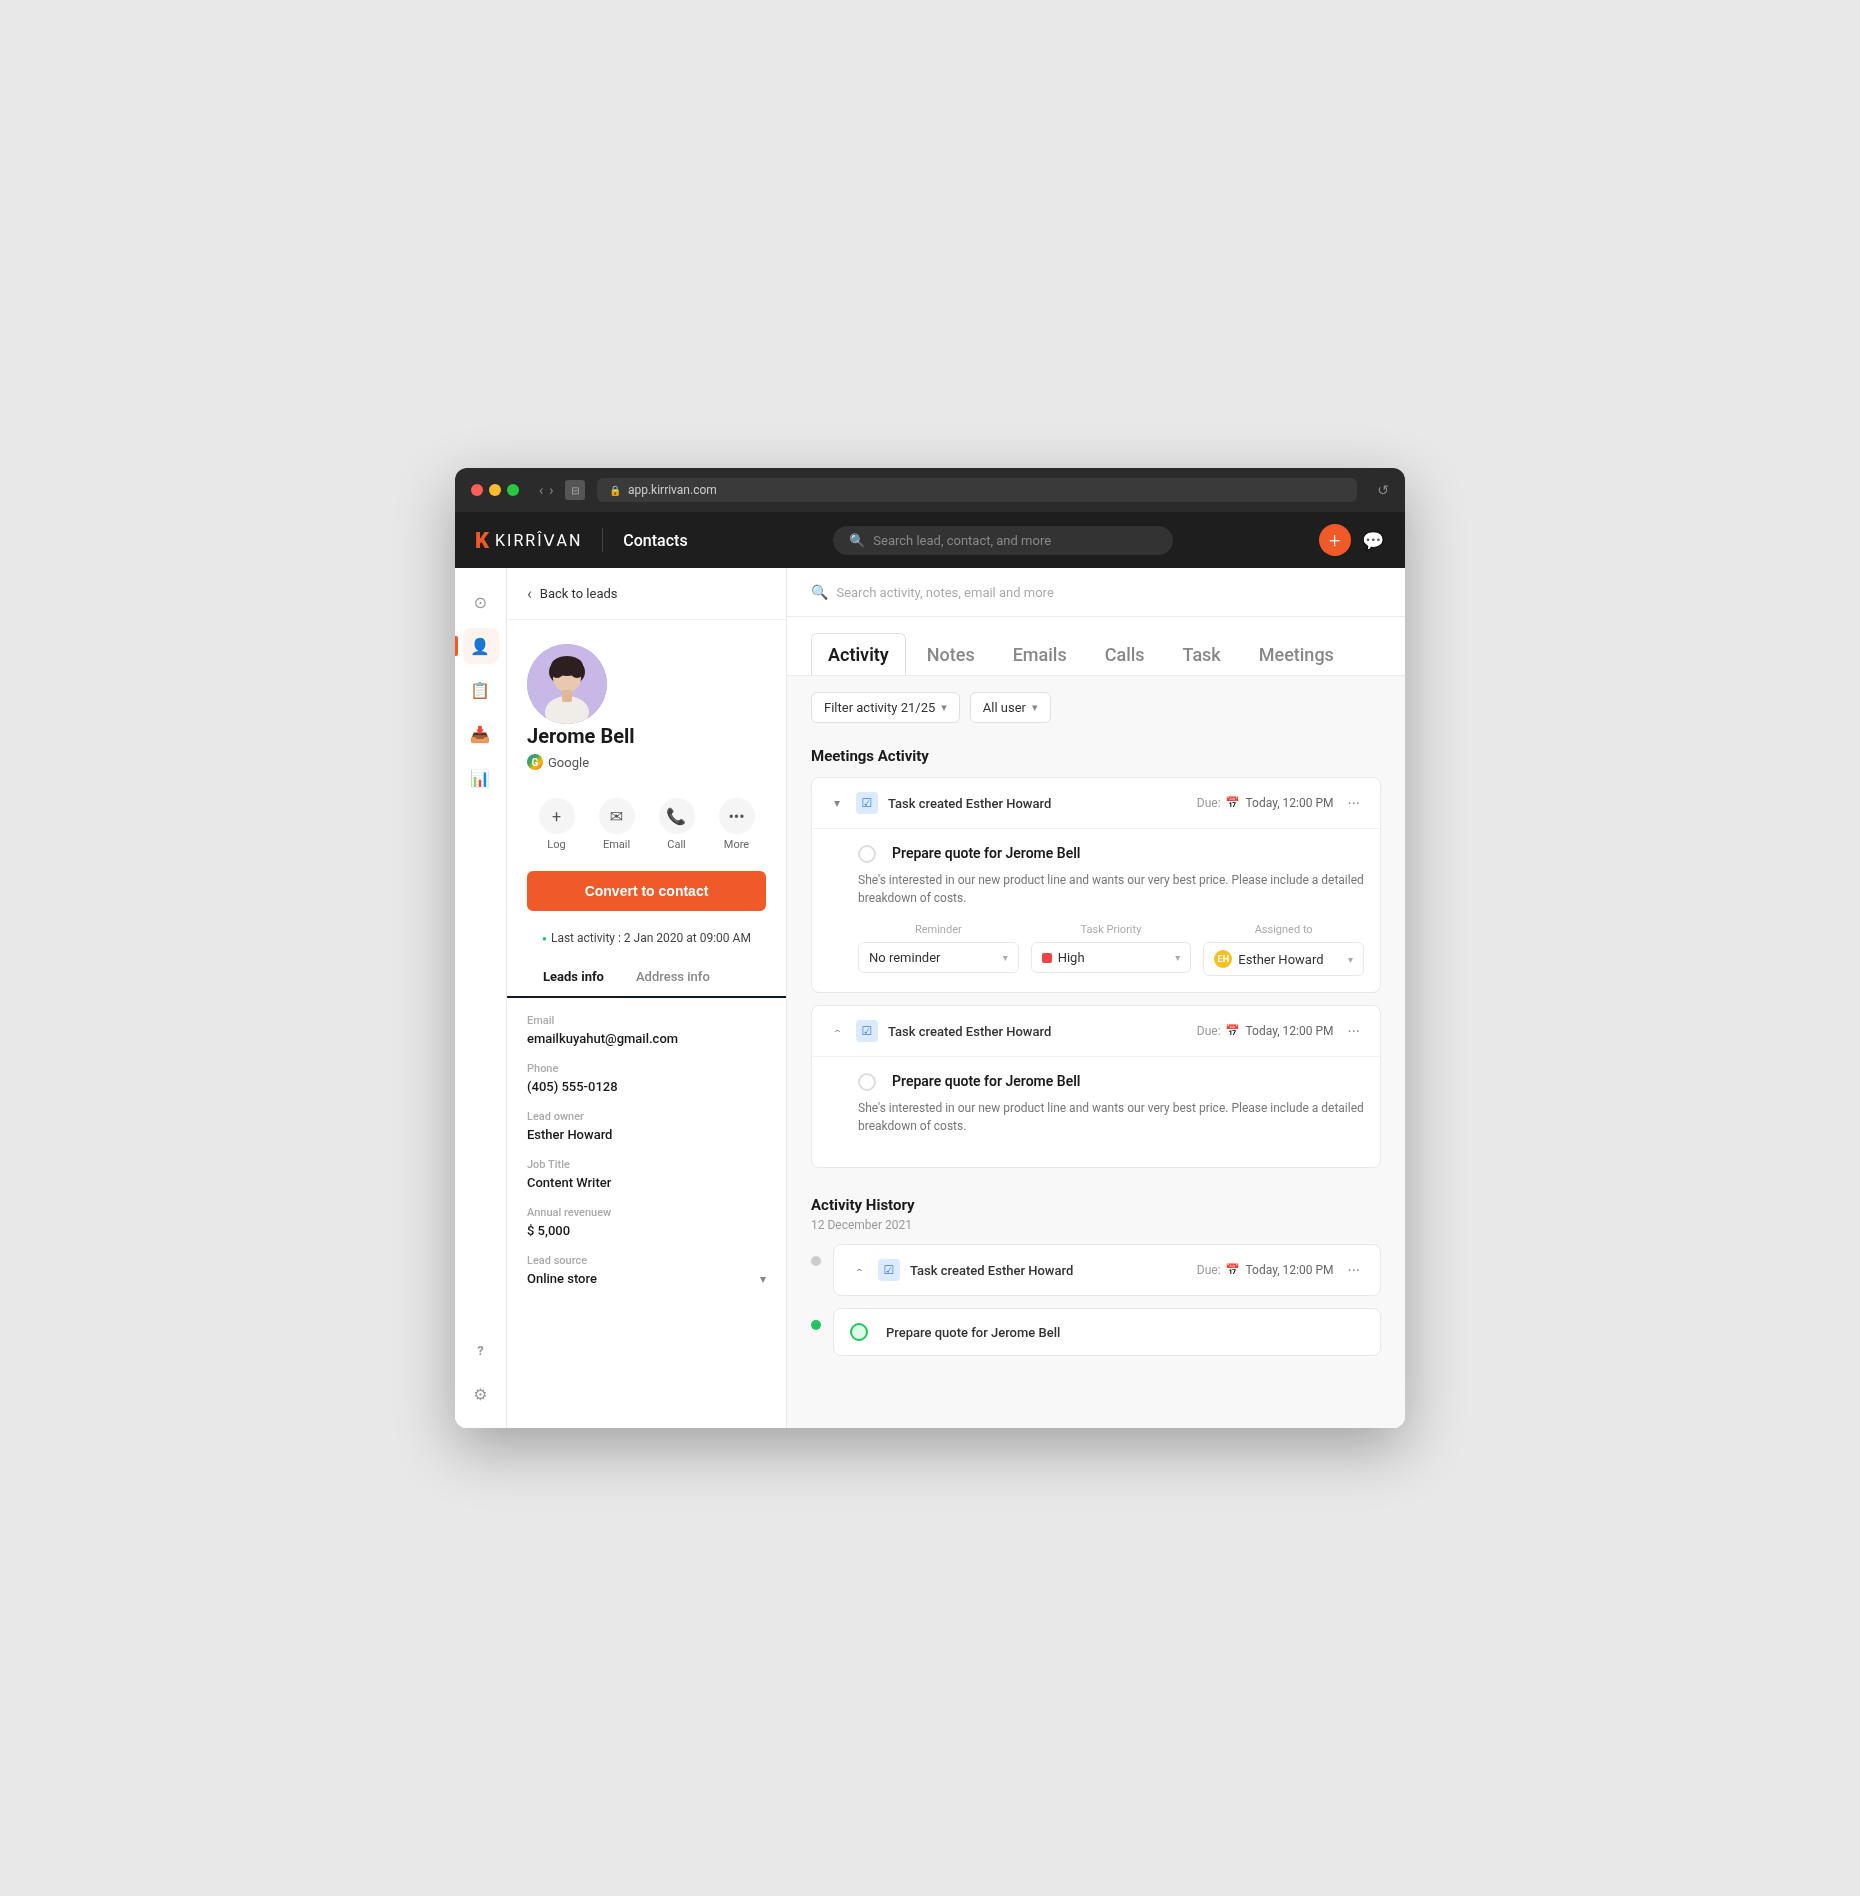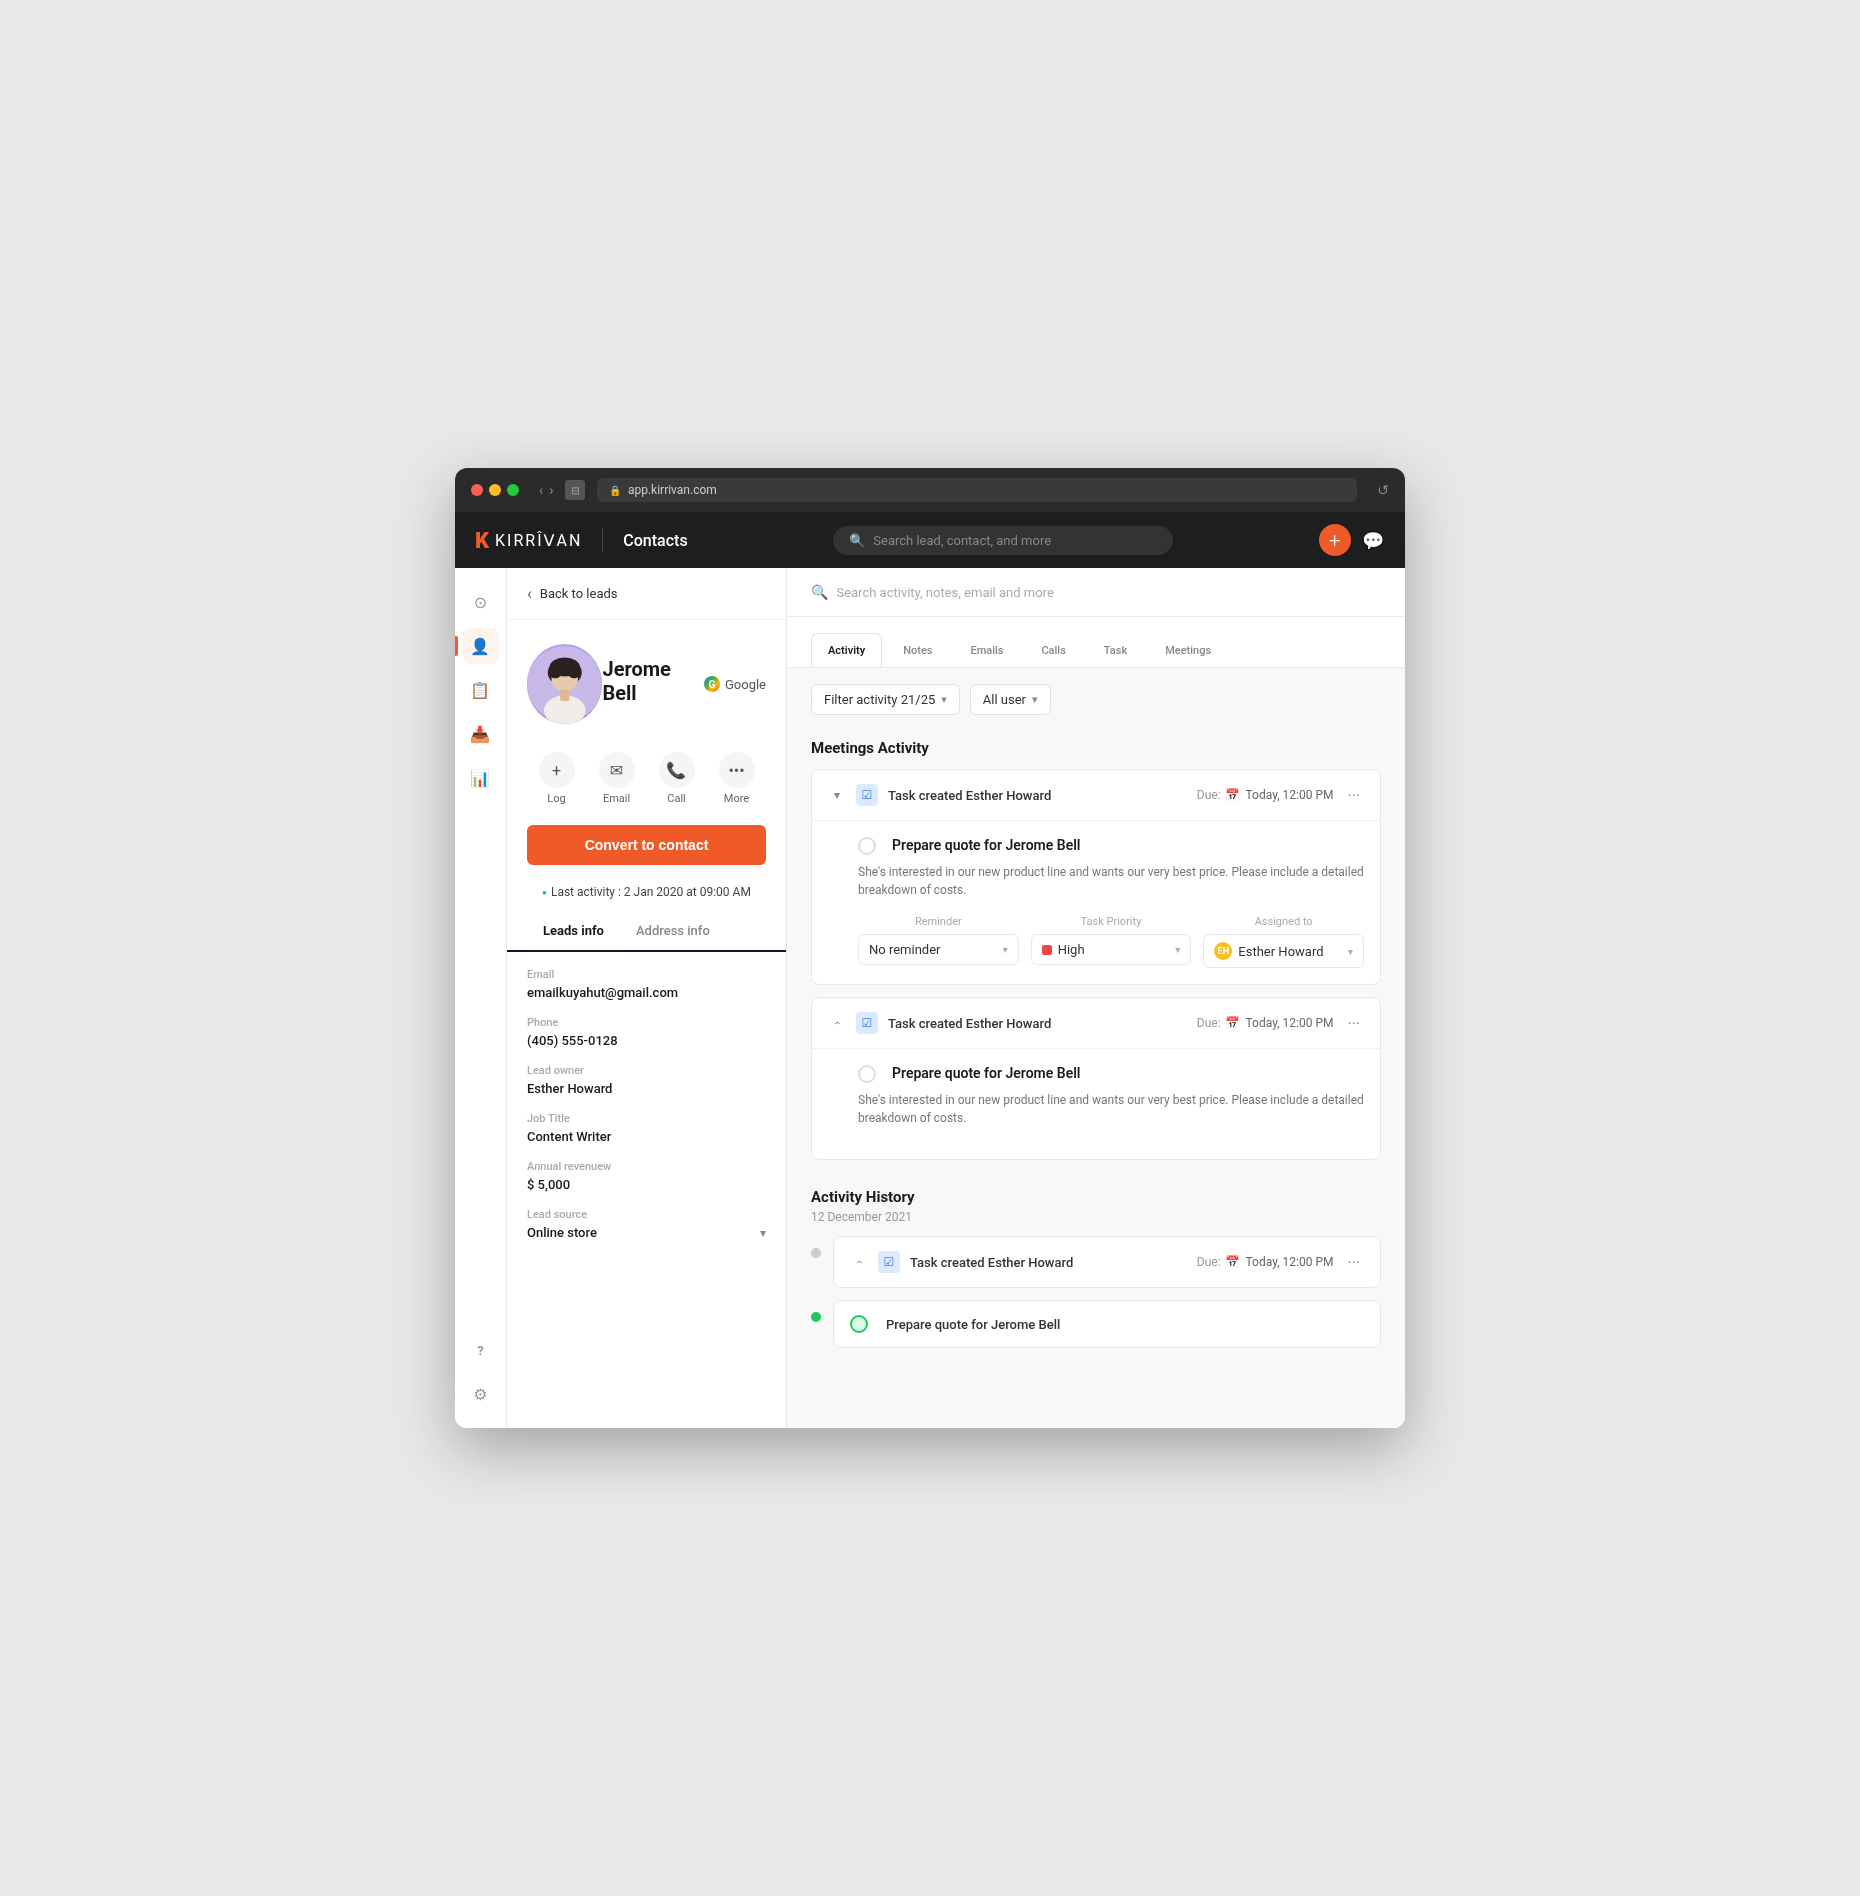--- a/index.html
+++ b/index.html
@@ -213,22 +213,21 @@
       gap: 8px;
       color: #333;
       font-size: 13px;
       cursor: pointer;
       border-bottom: 1px solid #f0f0f0;
     }
     .back-arrow { color: #555; font-size: 16px; }
 
     .contact-profile {
       display: flex;
-      flex-direction: row;
-      align-items: center;
+      flex-direction: column;
       padding: 24px 20px 16px;
     }
     .contact-name {
       font-size: 20px;
       font-weight: 700;
       color: #1a1a1a;
       margin-bottom: 6px;
     }
     .contact-source {
       display: flex;
@@ -374,21 +373,21 @@
 
     .activity-tabs {
       display: flex;
       gap: 4px;
       padding: 16px 24px 0;
       background: white;
       border-bottom: 1px solid #ebebeb;
     }
     .activity-tab {
       padding: 10px 16px;
-      font-size: 11px;
+      font-size: 18px;
       color: #888;
       cursor: pointer;
       border-radius: 6px 6px 0 0;
       font-weight: 500;
       border: 1px solid transparent;
       border-bottom: none;
     }
     .activity-tab.active {
       background: white;
       color: #1a1a1a;

